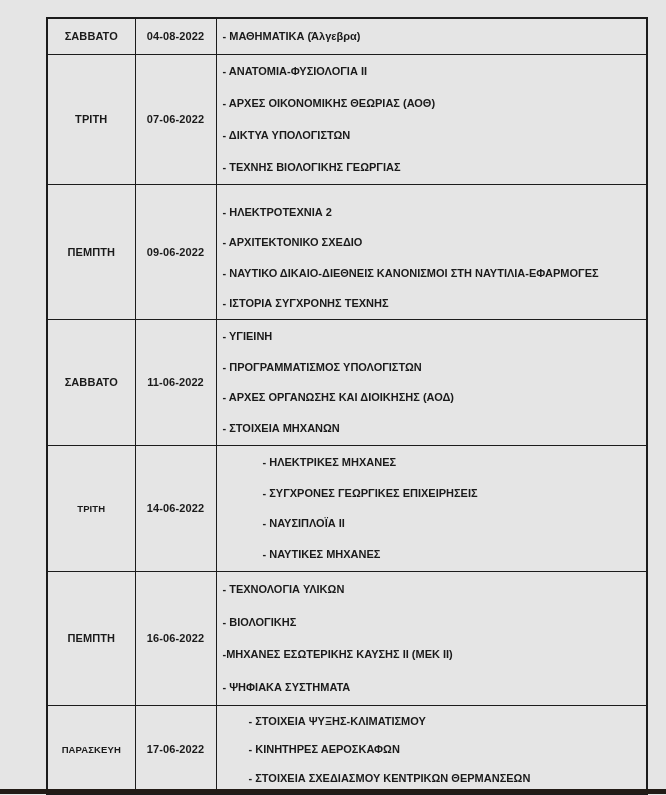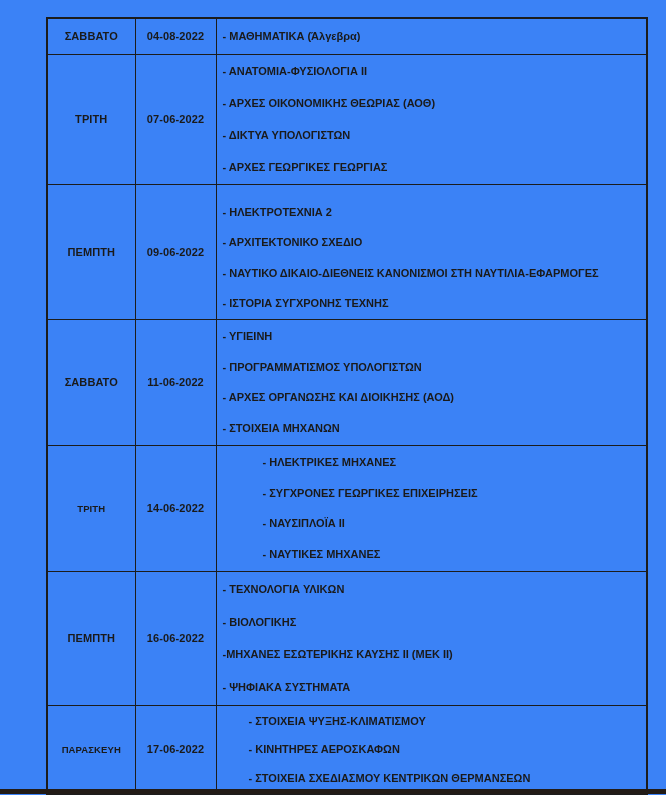--- a/index.html
+++ b/index.html
@@ -10,21 +10,21 @@
   body {
     width: 666px;
     height: 795px;
     position: relative;
     overflow: hidden;
     font-family: "Liberation Sans", sans-serif;
   }
   .page {
     position: absolute;
     inset: 0;
-    background: #3b82f6;
+    background: #e5e5e5;
   }
   table.schedule {
     position: absolute;
     left: 46px;
     top: 17px;
     width: 600px;
     border-collapse: collapse;
     table-layout: fixed;
     border: 2px solid #1c1c1c;
   }
@@ -92,21 +92,21 @@
           </td>
         </tr>
         <tr style="height: 130px;">
           <td class="day-cell">ΤΡΙΤΗ</td>
           <td class="date-cell">07-06-2022</td>
           <td class="subjects-cell">
             <div class="subjects-stack" style="height: 127px;">
               <div class="subject-line">- ΑΝΑΤΟΜΙΑ-ΦΥΣΙΟΛΟΓΙΑ ΙΙ</div>
               <div class="subject-line">- ΑΡΧΕΣ ΟΙΚΟΝΟΜΙΚΗΣ ΘΕΩΡΙΑΣ (ΑΟΘ)</div>
               <div class="subject-line">- ΔΙΚΤΥΑ ΥΠΟΛΟΓΙΣΤΩΝ</div>
-              <div class="subject-line">- ΑΡΧΕΣ ΓΕΩΡΓΙΚΕΣ ΓΕΩΡΓΙΑΣ</div>
+              <div class="subject-line">- ΤΕΧΝΗΣ ΒΙΟΛΟΓΙΚΗΣ ΓΕΩΡΓΙΑΣ</div>
             </div>
           </td>
         </tr>
         <tr style="height: 125px;">
           <td class="day-cell">ΠΕΜΠΤΗ</td>
           <td class="date-cell">09-06-2022</td>
           <td class="subjects-cell">
             <div class="subjects-stack" style="height: 122px; margin-top: 12px;">
               <div class="subject-line">- ΗΛΕΚΤΡΟΤΕΧΝΙΑ 2</div>
               <div class="subject-line">- ΑΡΧΙΤΕΚΤΟΝΙΚΟ ΣΧΕΔΙΟ</div>

